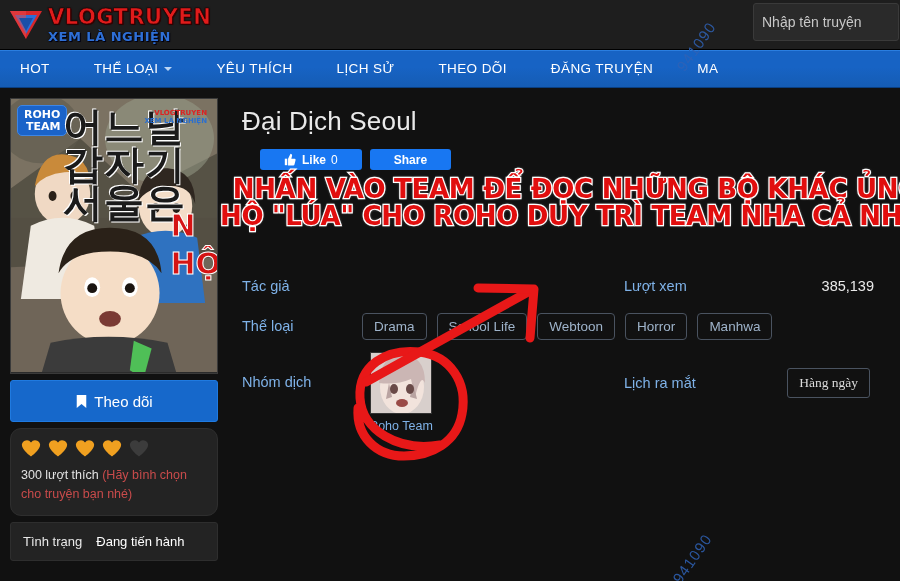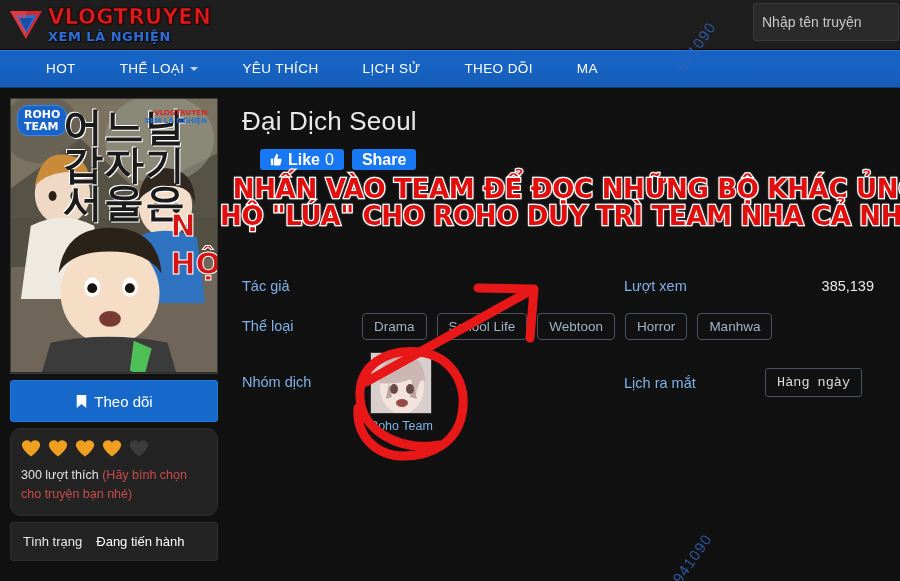--- a/index.html
+++ b/index.html
@@ -62,21 +62,21 @@
     border-bottom: 1px solid #0a3f82;
     position: relative;
     overflow: hidden;
   }
   .nav-item {
     color: #ffffff; font-size: 13.5px; letter-spacing: .4px;
     padding: 0 22px; height: 38px; line-height: 38px;
     white-space: nowrap; cursor: pointer;
     font-family: "Liberation Sans", sans-serif;
   }
-  .nav-item:first-child { padding-left: 46px; }
+  .nav-item:first-child { padding-left: 20px; }
   .nav-caret {
     display: inline-block; margin-left: 6px;
     border-left: 4px solid transparent; border-right: 4px solid transparent;
     border-top: 4px solid #bcd6f5; vertical-align: middle;
   }
 
   
   .wm {
     position: absolute; color: #2f62b6; font-size: 15px;
     transform: rotate(-55deg); font-family: "Liberation Sans", sans-serif;
@@ -91,23 +91,23 @@
   
   .left-col { width: 208px; flex: 0 0 208px; }
   .cover {
     width: 208px; height: 276px;
     background: #2b2b2b; position: relative; overflow: hidden;
     border: 1px solid #3a3a3a;
   }
   .cover-art { position: absolute; inset: 0; }
   .roho-badge {
     position: absolute; left: 6px; top: 6px;
-    background: #1a63c9; border-radius: 11px; padding: 3px 6px;
+    background: #1a63c9; border-radius: 5px; padding: 3px 6px;
     color: #fff; font-size: 11px; font-weight: bold; line-height: 1.05;
-    text-align: left; font-family: "DejaVu Sans", sans-serif;
+    text-align: right; font-family: "DejaVu Sans", sans-serif;
     border: 1px solid #3d86e6;
   }
   .cover-kr {
     position: absolute; left: 52px; top: 8px;
     color: #1b1b1b; font-size: 40px; font-weight: bold;
     line-height: .95; letter-spacing: 1px;
     font-family: "DejaVu Sans", sans-serif;
     text-shadow: 1px 1px 0 #fff, -1px -1px 0 #fff;
   }
   .cover-vlog {
@@ -152,22 +152,22 @@
   
   .right-col { flex: 1; position: relative; min-width: 0; }
   .title {
     color: #e9e9e9; font-size: 26px; font-weight: normal;
     padding: 8px 0 0 10px; letter-spacing: .2px;
     font-family: "Liberation Sans", sans-serif;
   }
   .social { display: flex; gap: 8px; padding: 12px 0 0 28px; }
   .fb-like, .fb-share {
     background: #1877f2; color: #fff; border: 0; border-radius: 3px;
-    font-size: 16px; font-weight: bold; height: 21px;
-    display: flex; align-items: center; padding: 0 10px; gap: 5px;
+    font-size: 12px; font-weight: bold; height: 21px;
+    display: flex; align-items: center; padding: 0 24px; gap: 5px;
     cursor: pointer; font-family: "Liberation Sans", sans-serif;
   }
   .fb-like .cnt { font-weight: normal; }
   .thumb-ic { width: 13px; height: 13px; }
 
   
   .announce {
     position: absolute; left: -12px; top: 78px; width: 712px;
     z-index: 30; pointer-events: none; text-align: center;
   }
@@ -197,22 +197,22 @@
   .tags { display: flex; gap: 10px; flex-wrap: wrap; }
   .tag {
     border: 1px solid #4a5360; border-radius: 4px;
     color: #9fb4cb; font-size: 13.5px;
     padding: 5px 11px; background: transparent; cursor: pointer;
     font-family: "Liberation Sans", sans-serif;
   }
   .sched-btn {
     border: 1px solid #4a5360; border-radius: 3px;
     color: #dcdcdc; font-size: 13.5px; padding: 6px 11px;
-    background: transparent; cursor: pointer; margin-left: auto; margin-right: 28px;
-    font-family: Liberation Mono, monospace;
+    background: transparent; cursor: pointer; margin-left: auto; margin-right: 20px;
+    font-family: Liberation Serif, serif;
   }
 
   .team {
     display: flex; flex-direction: column; align-items: center;
     width: 78px; cursor: pointer;
   }
   .team-av {
     width: 62px; height: 62px; overflow: hidden;
     background: #c7b7b7; border: 1px solid #333;
   }
@@ -247,20 +247,21 @@
       <input type="text" placeholder="Nhập tên truyện" style="">
     </div>
   </div>
 
   <div class="navbar">
     <div class="nav-item"><span>HOT</span></div>
     <div class="nav-item"><span>THỂ LOẠI</span><i class="nav-caret"></i></div>
     <div class="nav-item"><span>YÊU THÍCH</span></div>
     <div class="nav-item"><span>LỊCH SỬ</span></div>
     <div class="nav-item"><span>THEO DÕI</span></div>
+    <div class="nav-item"><span>ĐĂNG TRUYỆN</span></div>
     <div class="nav-item"><span>MA</span></div>
   </div>
 
   <div class="wm wm-a">941090</div>
 
   <div class="content">
 
     <div class="left-col">
 
       <div class="cover">

